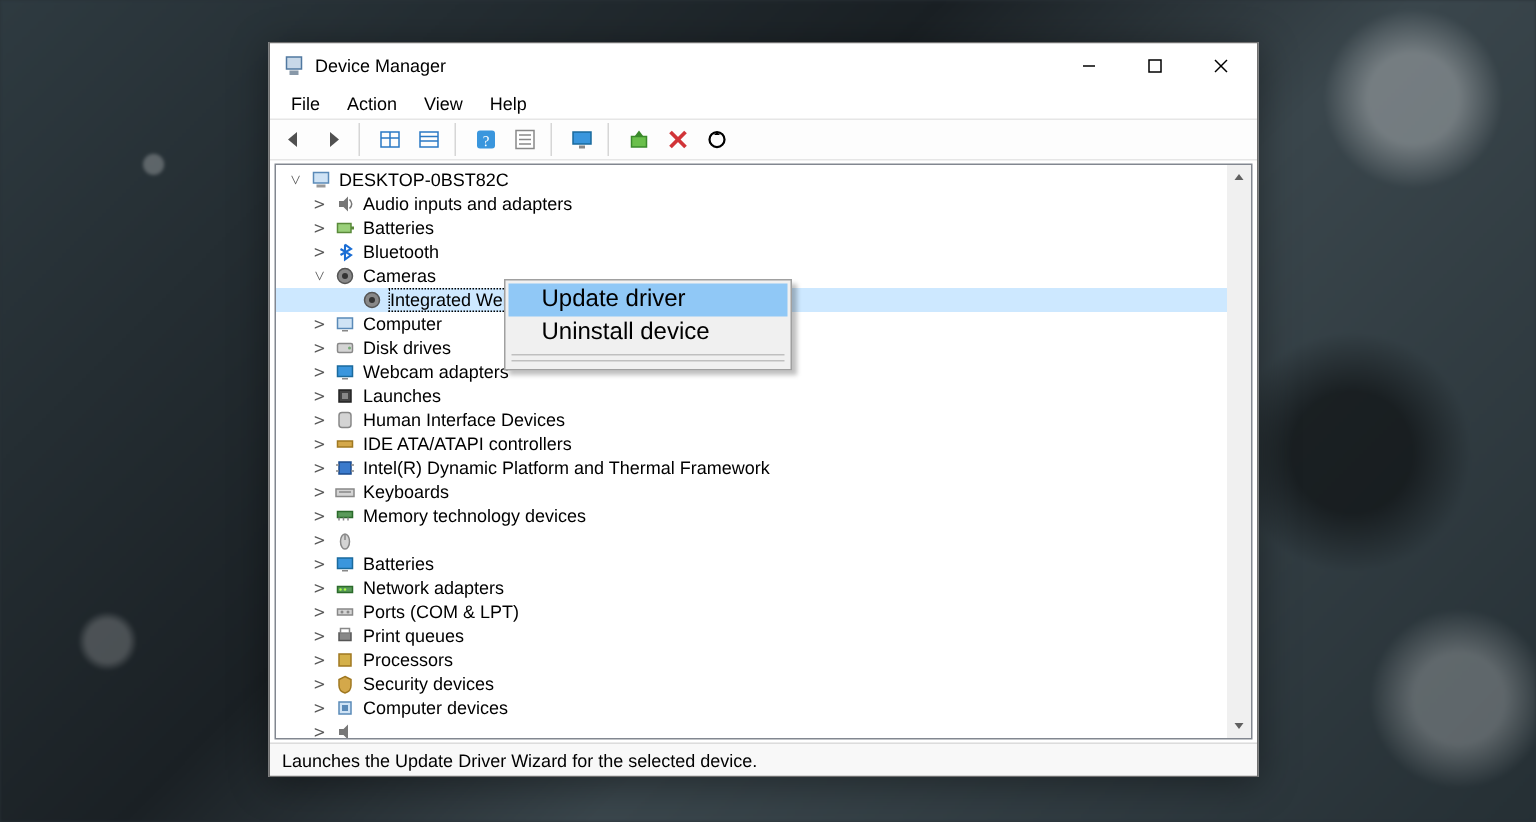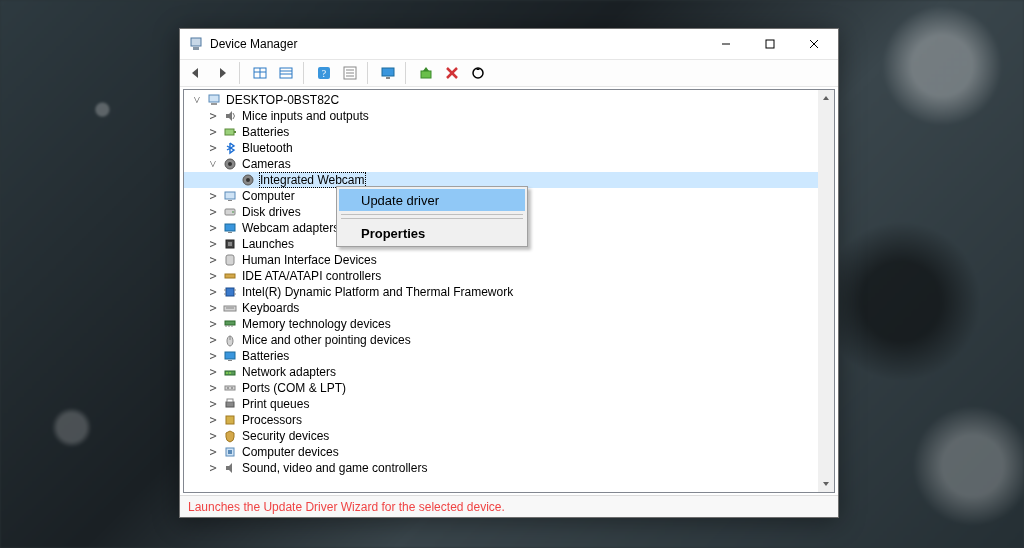--- a/index.html
+++ b/index.html
@@ -80,35 +80,35 @@
   }
   .node .tw { width:14px; text-align:center; color:#5a5a5a; cursor:default; font-size:12px; line-height:1; font-family: monospace;}
   .node .ic { width:16px; height:16px; margin:0 4px 0 2px; display:flex; align-items:center; justify-content:center; }
   .node.root { font-size: 12px; }
   .node.sel { background: #cde8ff; }
   .node.sel .label { outline:1px dotted #000; }
   .i1 { padding-left: 22px; }
   .i2 { padding-left: 40px; }
   .statusbar {
     height: 22px; border-top:1px solid #dcdcdc; display:flex; align-items:center;
-    padding: 0 8px; font-size:12px; color:#ef4444; background:#f8f8f8;
+    padding: 0 8px; font-size:12px; color:#000000; background:#f8f8f8;
   }
   .ctxmenu {
     position:absolute;
     left: 336px; top: 186px;
     width: 192px;
     background:#f0f0f0;
     border:1px solid #a0a0a0;
     box-shadow: 3px 3px 3px rgba(0,0,0,0.25);
     padding: 2px;
     z-index: 50;
   }
   .ctxmenu .citem {
     height: 22px; display:flex; align-items:center; padding: 0 22px;
-    font-size:13px; cursor:default;
+    font-size:16px; cursor:default;
   }
   .ctxmenu .citem.hov { background:#90c8f6; }
   .ctxmenu .csep { height:1px; background:#bfbfbf; margin:3px 2px; }
   .ctxmenu .citem.bold { font-weight: bold; }
   
   svg { display:block; }
 </style>
 </head>
 <body>
 
@@ -135,20 +135,26 @@
         </svg>
       </div>
     <div class="winbtn close">
         <svg width="10" height="10">
           <line x1="1" y1="1" x2="9" y2="9" stroke="#000"></line>
           <line x1="9" y1="1" x2="1" y2="9" stroke="#000"></line>
         </svg>
       </div>
   </div>
 
+  <div class="menubar">
+    <span class="mitem">File</span>
+    <span class="mitem">Action</span>
+    <span class="mitem">View</span>
+    <span class="mitem">Help</span>
+  </div>
 
   <div class="toolbar" id="toolbar">
       <div class="tbtn">
         <span>
           <svg width="16" height="16">
             <polygon points="10,3 4,8 10,13" fill="#505050"></polygon>
           </svg>
         </span>
       </div>
       <div class="tbtn">
@@ -245,21 +251,21 @@
           <span class="label">DESKTOP-0BST82C</span>
         </div>
         <div class="node i1">
           <span class="tw">&gt;</span>
           <span class="ic">
             <svg width="14" height="14">
               <polygon points="3,5 6,5 9,2 9,12 6,9 3,9" fill="#777"></polygon>
               <path d="M10 4 Q13 7 10 10" fill="none" stroke="#777"></path>
             </svg>
           </span>
-          <span class="label">Mice inputs and outputs</span>
+          <span class="label">Audio inputs and adapters</span>
         </div>
         <div class="node i1">
           <span class="tw">&gt;</span>
           <span class="ic">
             <svg width="14" height="14">
               <rect x="2" y="4" width="9" height="6" fill="#9ad07a" stroke="#5a8a3a"></rect>
               <rect x="11" y="6" width="2" height="2" fill="#5a8a3a"></rect>
             </svg>
           </span>
           <span class="label">Batteries</span>
@@ -387,21 +393,20 @@
           <span class="label">Memory technology devices</span>
         </div>
         <div class="node i1">
           <span class="tw">&gt;</span>
           <span class="ic">
             <svg width="14" height="14">
               <ellipse cx="7" cy="8" rx="3" ry="5" fill="#d4d4d4" stroke="#888"></ellipse>
               <line x1="7" y1="3" x2="7" y2="7" stroke="#888"></line>
             </svg>
           </span>
-          <span class="label">Mice and other pointing devices</span>
         </div>
         <div class="node i1">
           <span class="tw">&gt;</span>
           <span class="ic">
             <svg width="14" height="14">
               <rect x="2" y="3" width="10" height="7" fill="#3a96dd" stroke="#1a6a9d"></rect>
               <rect x="5" y="11" width="4" height="1" fill="#888"></rect>
             </svg>
           </span>
           <span class="label">Batteries</span>
@@ -466,21 +471,20 @@
           </span>
           <span class="label">Computer devices</span>
         </div>
         <div class="node i1">
           <span class="tw">&gt;</span>
           <span class="ic">
             <svg width="14" height="14">
               <polygon points="3,5 6,5 9,2 9,12 6,9 3,9" fill="#777"></polygon>
             </svg>
           </span>
-          <span class="label">Sound, video and game controllers</span>
         </div>
       </div>
     <div class="scrollbar-fake">
       <div class="sb-btn">
           <svg width="8" height="8">
             <polygon points="4,2 7,6 1,6" fill="#606060"></polygon>
           </svg>
         </div>
       <div class="sb-track"></div>
       <div class="sb-btn">
@@ -492,16 +496,16 @@
   </div>
 
   <div class="statusbar">
     <span>Launches the Update Driver Wizard for the selected device.</span>
   </div>
 
 </div>
 
 <div class="ctxmenu" id="ctxmenu">
     <div class="citem hov">Update driver</div>
+    <div class="citem">Uninstall device</div>
     <div class="csep"></div>
     <div class="csep"></div>
-    <div class="citem bold">Properties</div>
   </div>
 
 </body></html>

